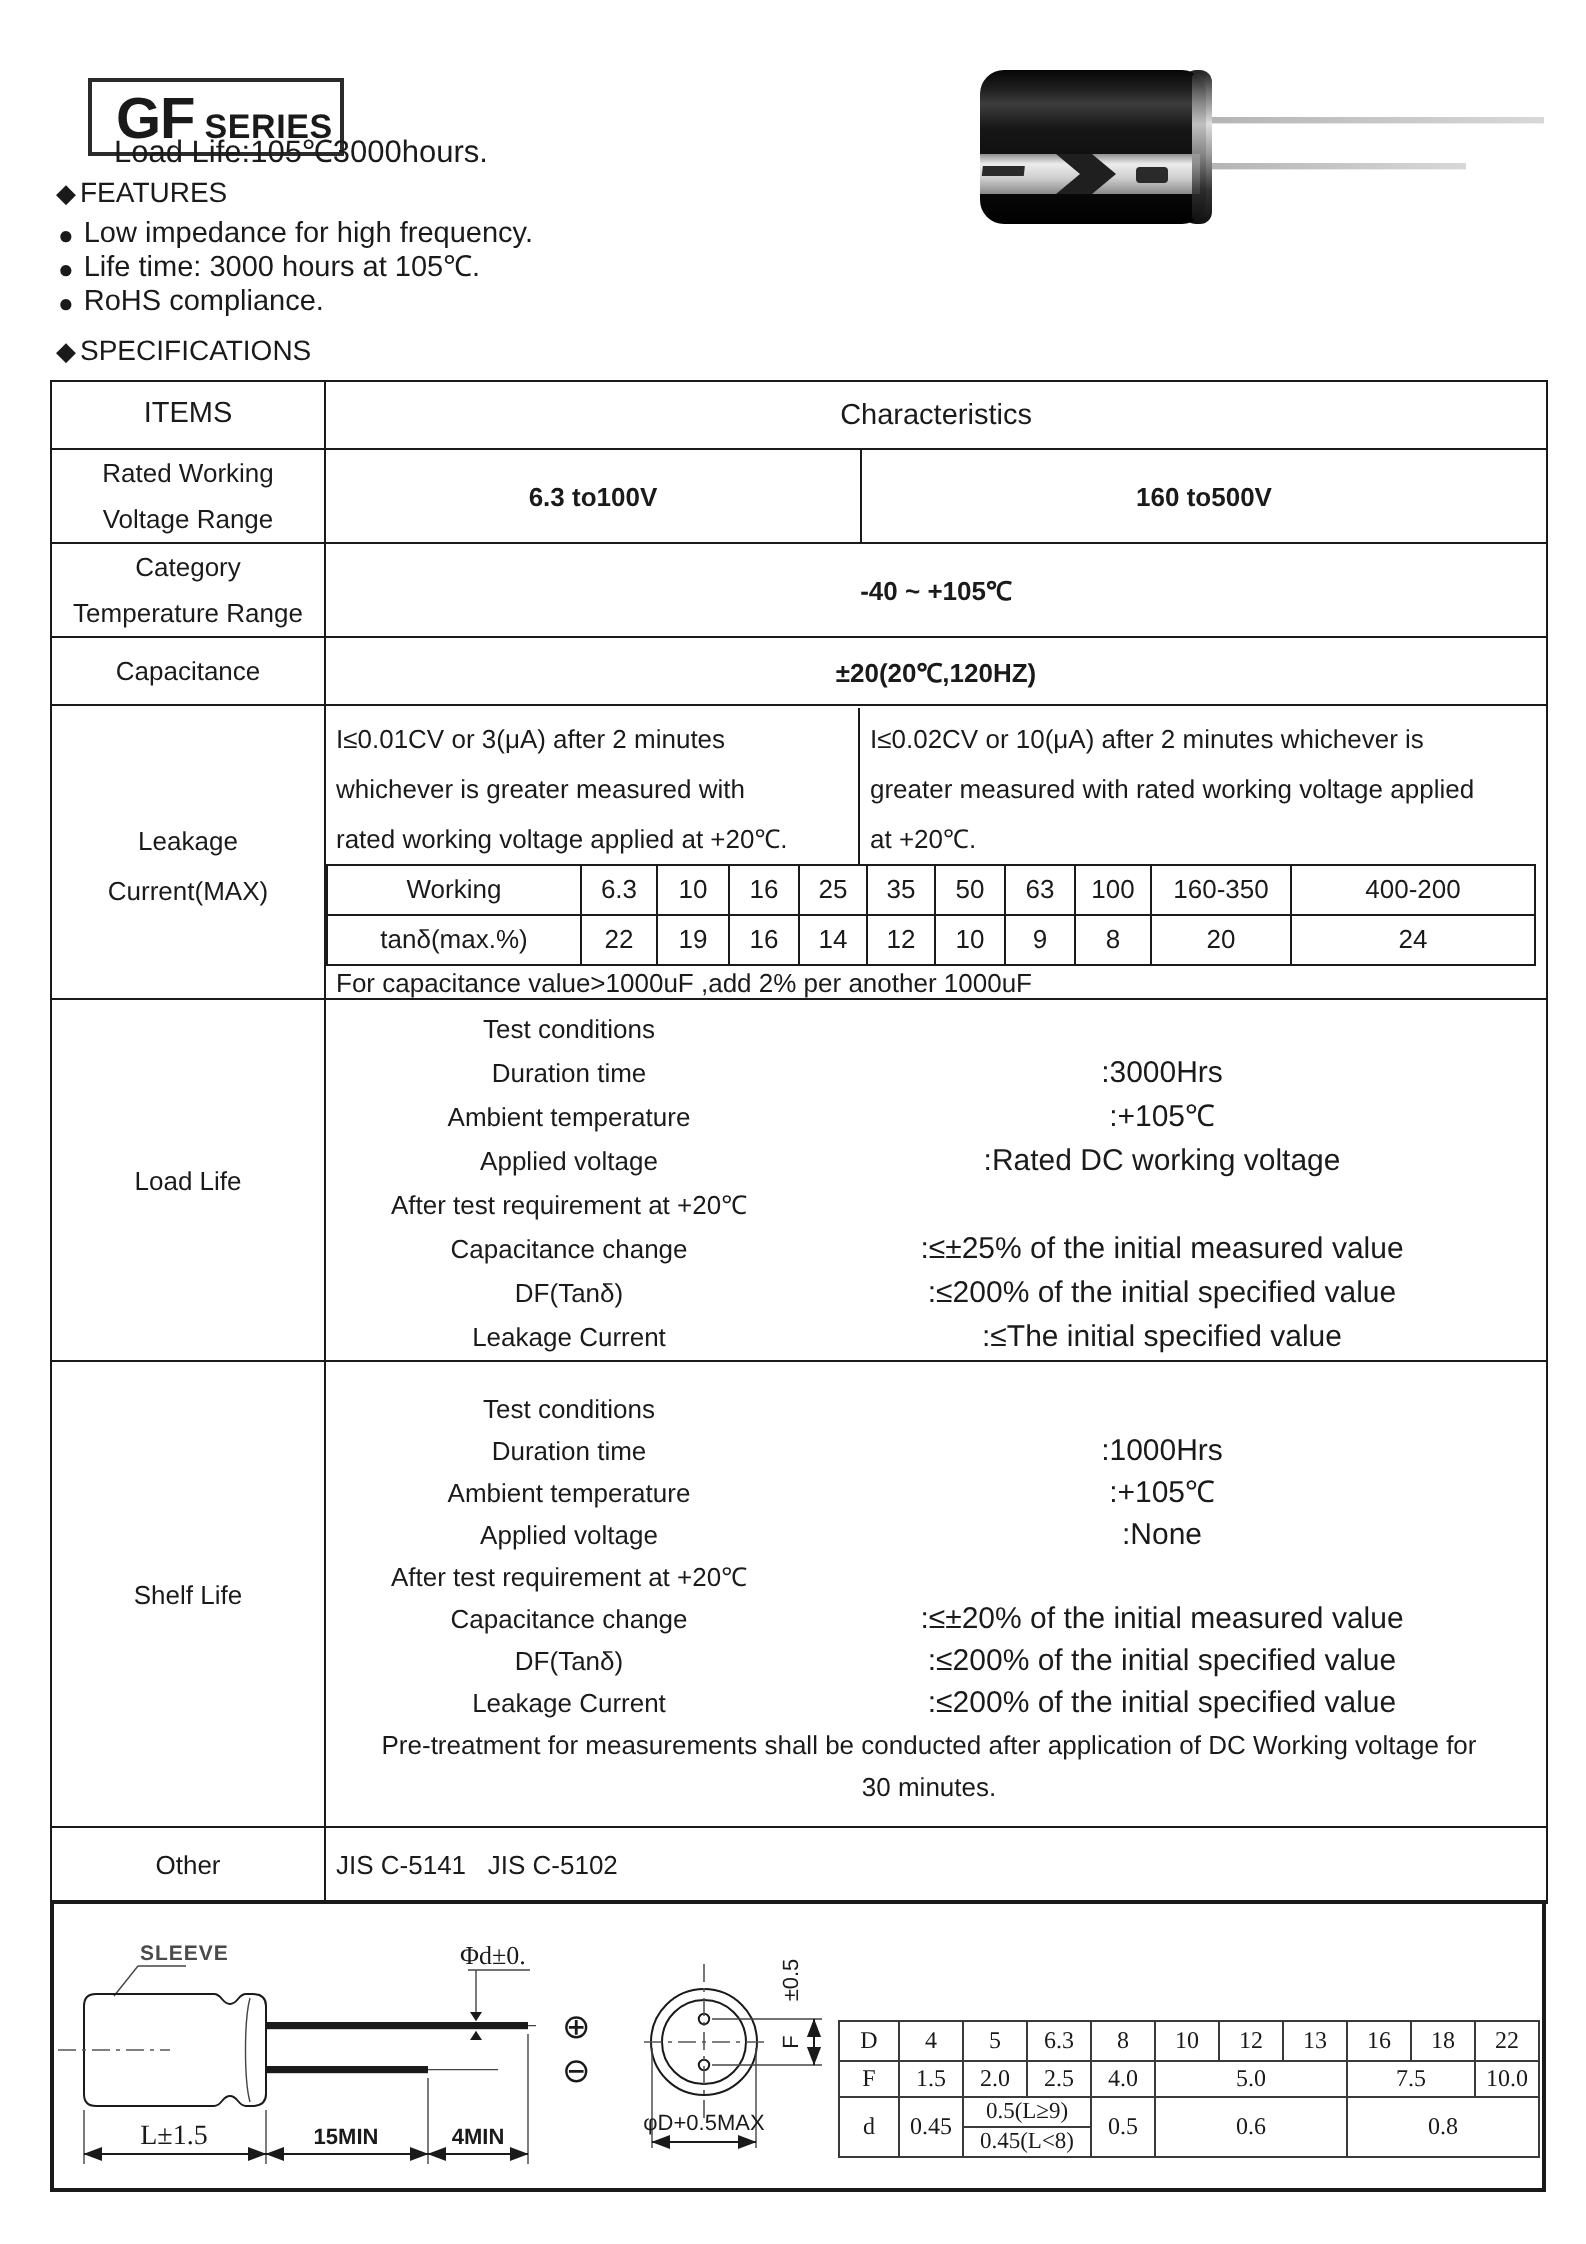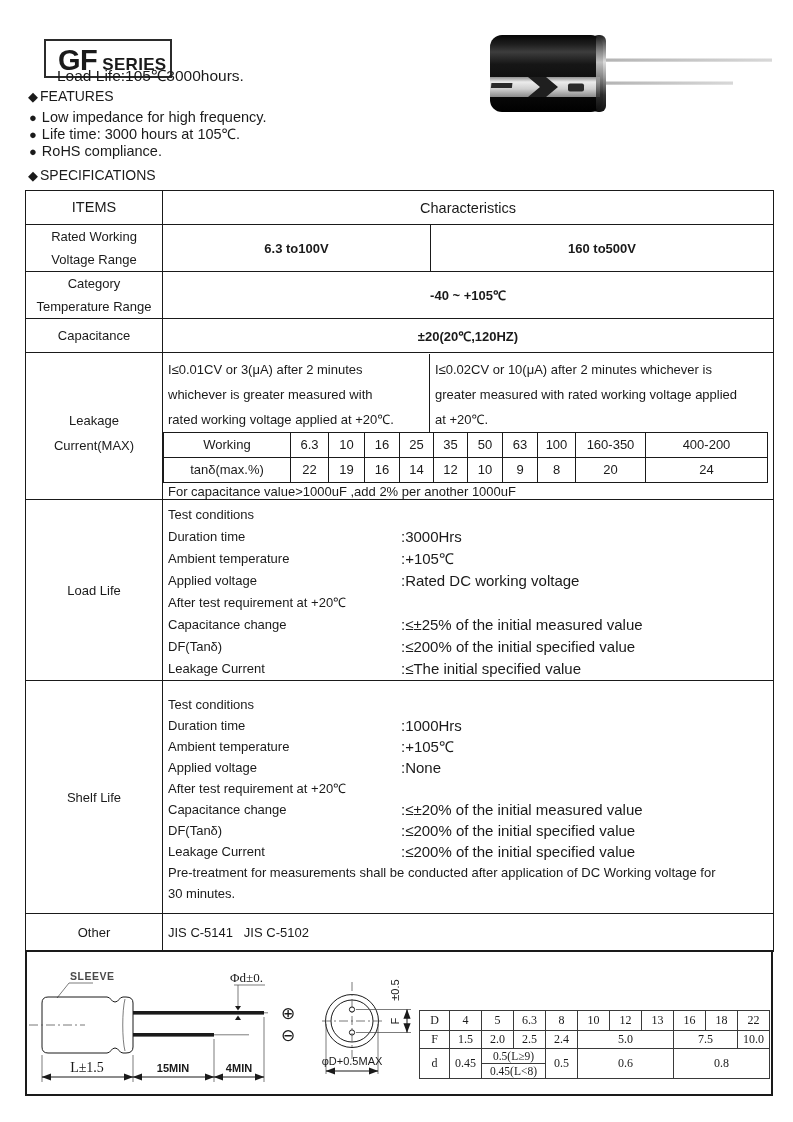--- a/index.html
+++ b/index.html
@@ -39,21 +39,21 @@
   td.leak-cell { padding:0; vertical-align:top; }
   td.leak-label { vertical-align:top; padding-top:14px; line-height:25px; }
   .leak-texts { display:flex; height:78px; }
   .leak-left  { width:267px; border-right:1.5px solid #1a1a1a; padding:3px 0 0 5px; }
   .leak-right { flex:1; padding:3px 0 0 5px; }
   .leak-line { font-size:13px; line-height:25px; white-space:nowrap; }
   table.tan { border-collapse:collapse; table-layout:fixed; width:604px; }
   table.tan td { border:1.2px solid #1a1a1a; height:25px; text-align:center; font-size:13px; padding:0; }
   .leak-note { font-size:13px; padding:1px 0 0 5px; white-space:nowrap; }
 
-  td.life-cell { padding:4px 12px 0 0; vertical-align:top; }
+  td.life-cell { padding:4px 12px 0 0; vertical-align:top;text-align:center; }
   .kv { display:flex; padding-left:5px; }
   .kv-load  .kv { line-height:22px; }
   .kv-shelf .kv { line-height:21px; }
   .kv .k { width:233px; font-size:13px; white-space:nowrap; }
   .kv .v { flex:1; font-size:15px; white-space:nowrap; }
   .life-note { font-size:13px; line-height:21px; padding-left:5px; white-space:nowrap; }
   .other-value { padding-left:5px; white-space:pre; }
 
   
   .drawing-box { position:absolute; left:25px; top:950px; width:748px; height:146px; border:2px solid #1a1a1a; }
@@ -426,21 +426,21 @@
         <td>13</td>
         <td>16</td>
         <td>18</td>
         <td>22</td>
       </tr>
       <tr class="dim-f">
         <td>F</td>
         <td>1.5</td>
         <td>2.0</td>
         <td>2.5</td>
-        <td>2.4</td>
+        <td>4.0</td>
         <td colspan="3">5.0</td>
         <td colspan="2">7.5</td>
         <td>10.0</td>
       </tr>
       <tr class="dim-w">
         <td>d</td>
         <td>0.45</td>
         <td colspan="2">
           <div class="split">
             <div>0.5(L≥9)</div>

